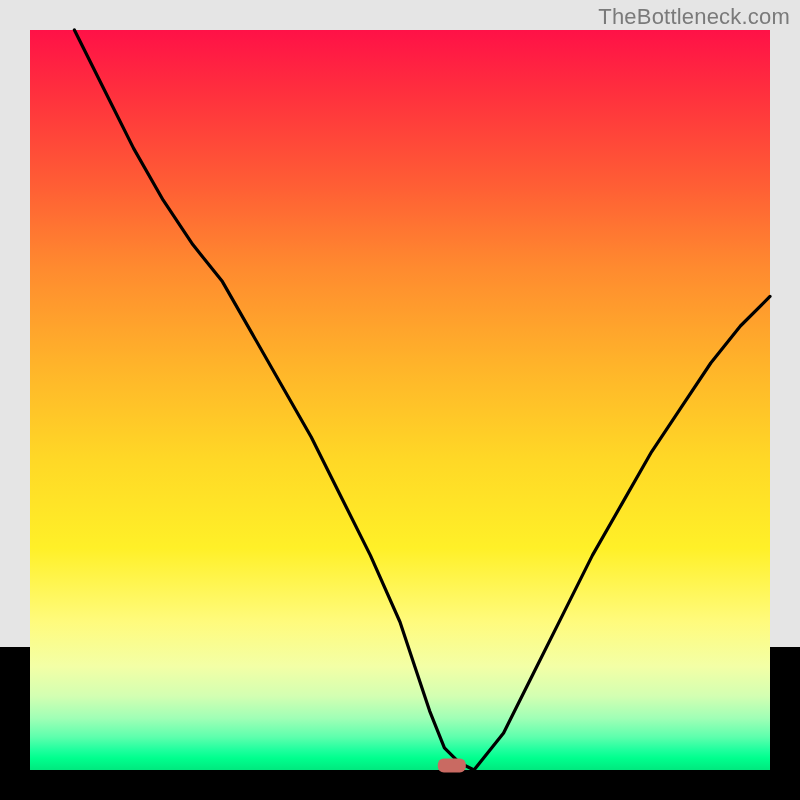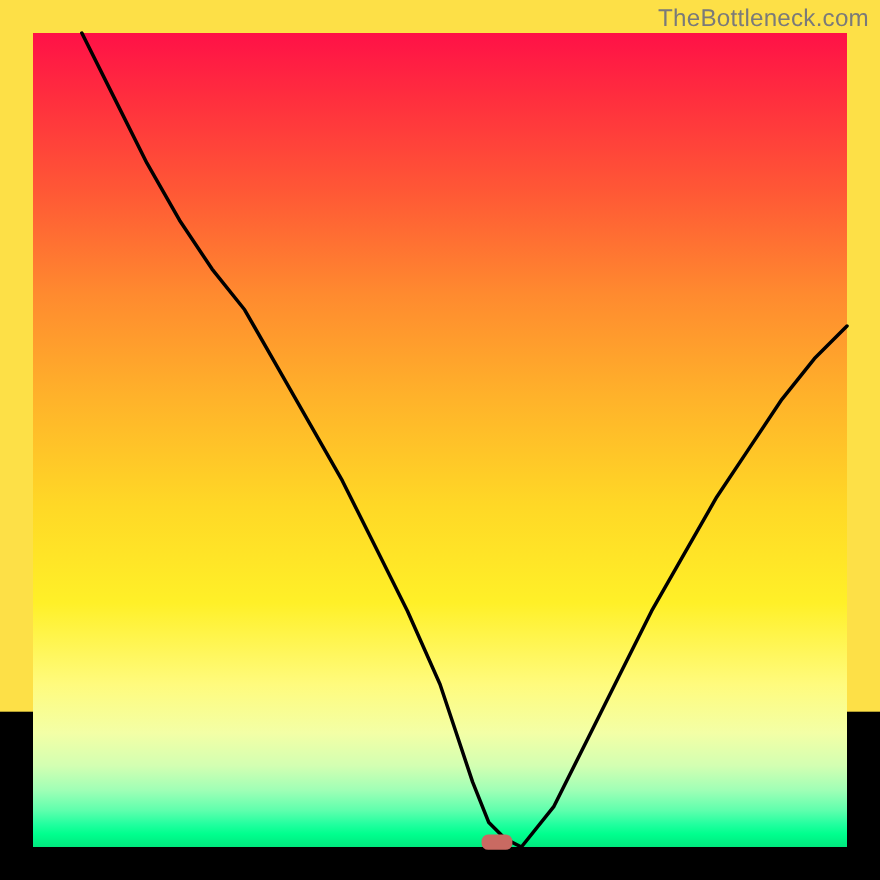--- a/index.html
+++ b/index.html
@@ -8,21 +8,21 @@
     width: 800px;
     height: 800px;
     background: #000;
     overflow: hidden;
     font-family: Arial, Helvetica, sans-serif;
   }
   .frame {
     position: relative;
     width: 800px;
     height: 647px;
-    background: #fde047;
+    background: #e5e5e5;
   }
   .watermark {
     position: absolute;
     top: 4px;
     right: 10px;
     color: #7a7a7a;
     font-size: 22px;
     font-weight: 400;
     letter-spacing: 0.2px;
     z-index: 10;

